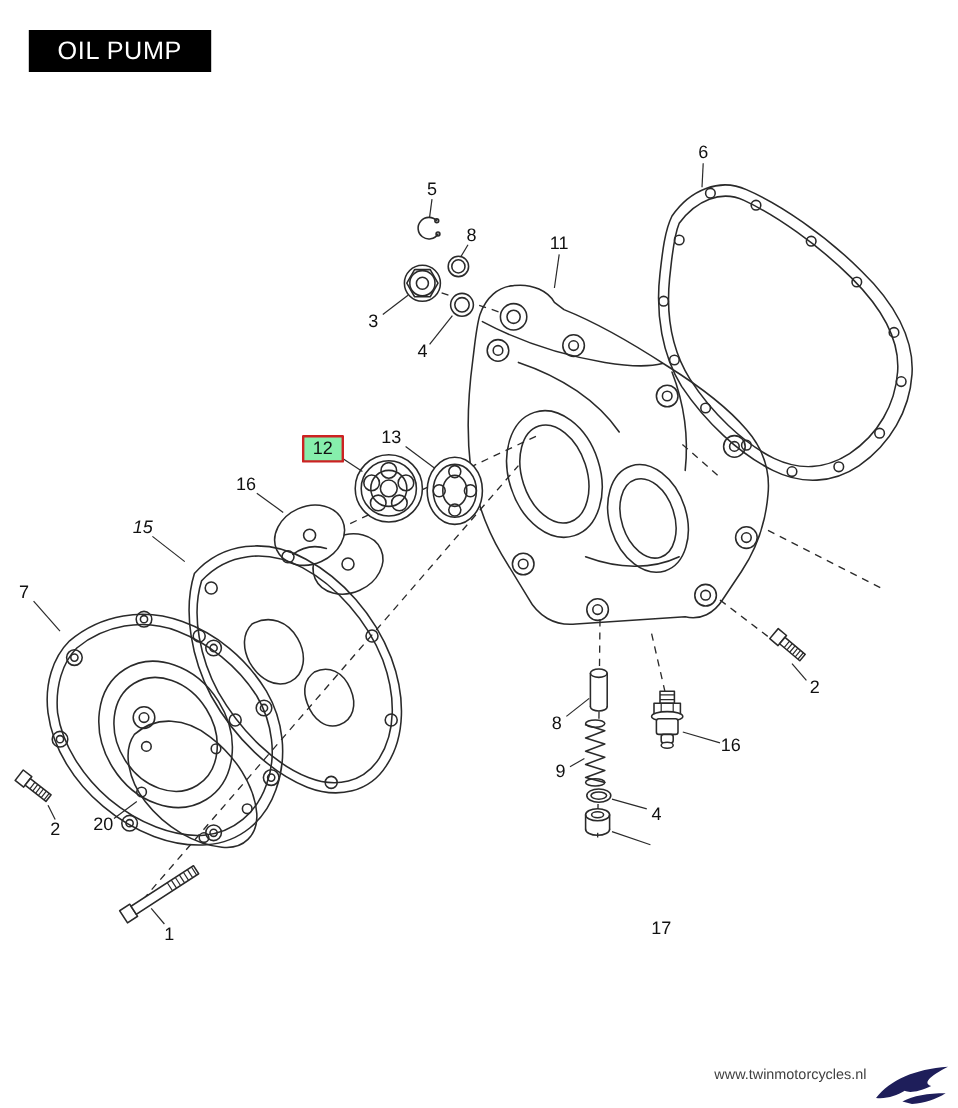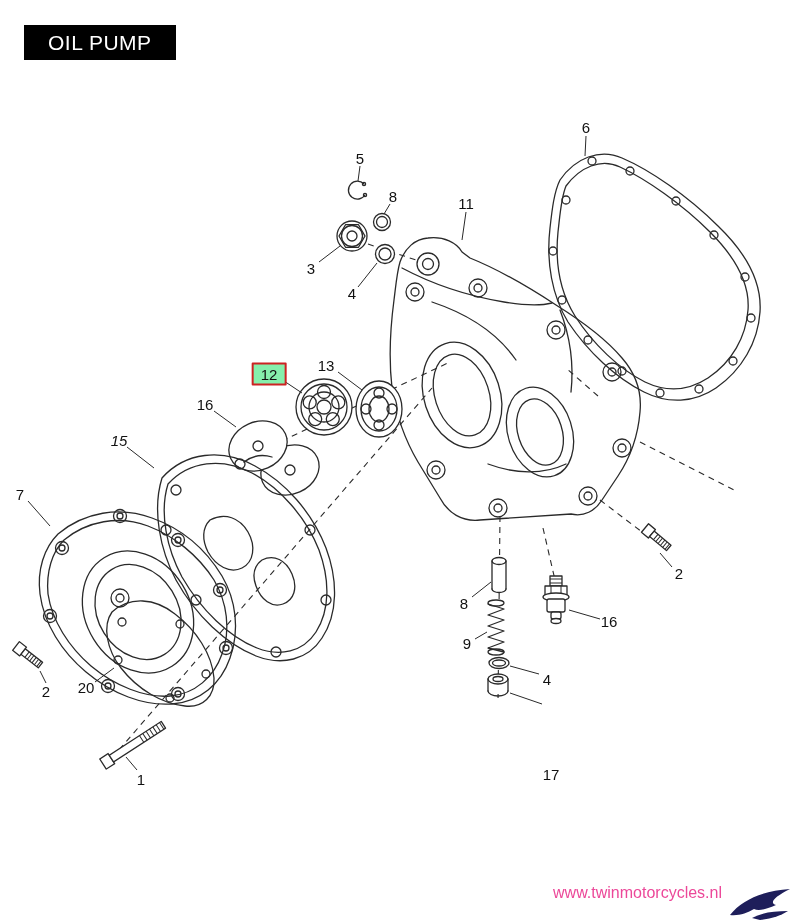--- a/index.html
+++ b/index.html
@@ -26,21 +26,21 @@
   .callout-layer{position:absolute;left:0;top:0;width:100%;height:100%;pointer-events:none;}
   .callout{
     position:absolute;transform:translate(-50%,-50%);
     font-size:15px;line-height:1;color:#111;background:transparent;
     padding:2px 3px;pointer-events:auto;cursor:pointer;user-select:none;
   }
   .callout.highlighted{
     border:2px solid var(--highlight);border-radius:1px;padding:2px 7px;background:#86efac;
   }
   .footer-text{
-    position:absolute;right:76px;bottom:21px;font-size:16px;color:#ec4899;
+    position:absolute;right:76px;bottom:21px;font-size:12px;color:#404040;
     text-decoration:none;cursor:pointer;
   }
   .footer-logo{position:absolute;right:4px;bottom:2px;width:66px;height:34px;}
 </style>
 </head>
 <body>
 
 <div class="page">
 
   <div class="title-box">OIL PUMP</div>

